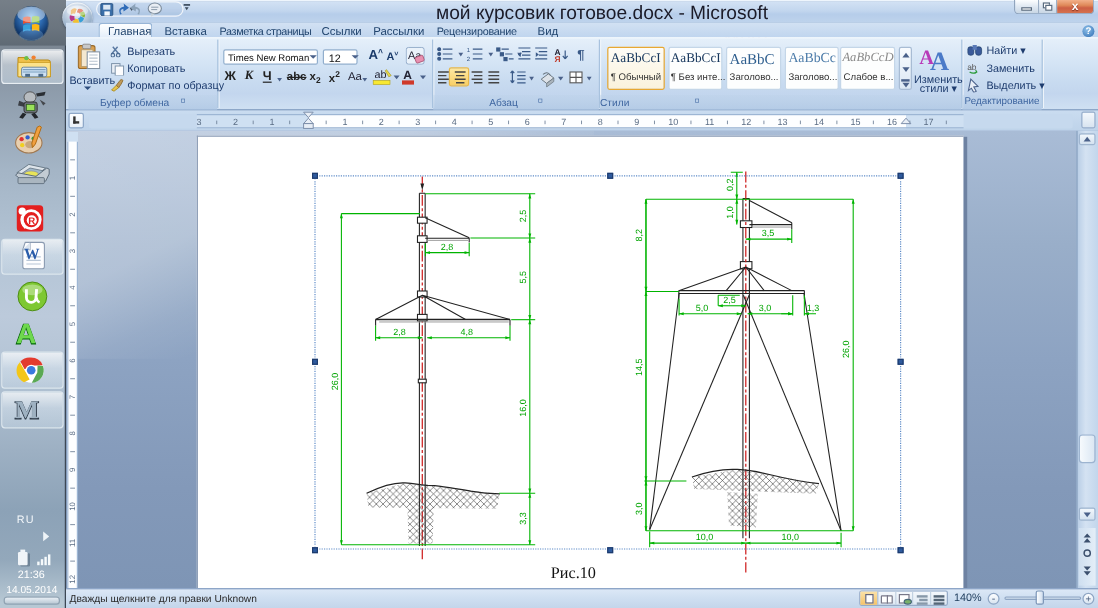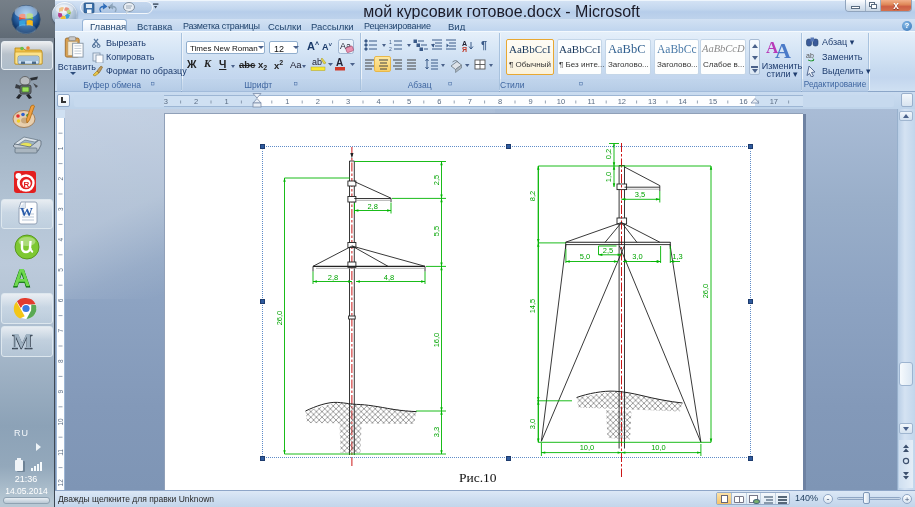--- a/index.html
+++ b/index.html
@@ -191,21 +191,20 @@
 <div class="a" id="ribbon" style="left:55px;top:31px;width:860px;height:61px;background:linear-gradient(180deg,#e6f0fa 0%,#d7e6f6 30%,#c8dbf0 62%,#c3d6ee 78%,#cfe0f2 100%);border-bottom:1px solid #8ba6c8"></div>
 <div class="a" style="left:55px;top:31px;width:860px;height:1px;background:#f4f9fe"></div>
 
 <div class="a" style="left:181px;top:33px;width:1px;height:57px;background:#a8c2de;box-shadow:1px 0 0 #eef4fa"></div>
 <div class="a" style="left:360px;top:33px;width:1px;height:57px;background:#a8c2de;box-shadow:1px 0 0 #eef4fa"></div>
 <div class="a" style="left:499px;top:33px;width:1px;height:57px;background:#a8c2de;box-shadow:1px 0 0 #eef4fa"></div>
 <div class="a" style="left:801px;top:33px;width:1px;height:57px;background:#a8c2de;box-shadow:1px 0 0 #eef4fa"></div>
 <div class="a" style="left:868px;top:33px;width:1px;height:57px;background:#a8c2de;box-shadow:1px 0 0 #eef4fa"></div>
 
 <div class="a" style="left:57px;top:79px;width:124px;height:13px;background:linear-gradient(180deg,rgba(186,208,232,.4),rgba(170,195,225,.75));color:#3f66a0;font-size:8.5px;text-align:center;line-height:12px">Буфер обмена&nbsp;&nbsp;&nbsp;&nbsp;⸋</div>
-<div class="a" style="left:182px;top:79px;width:178px;height:13px;background:linear-gradient(180deg,rgba(186,208,232,.4),rgba(170,195,225,.75));color:#3f66a0;font-size:8.5px;text-align:center;line-height:12px">Шрифт&nbsp;&nbsp;&nbsp;&nbsp;&nbsp;&nbsp;&nbsp;&nbsp;&nbsp;⸋</div>
 <div class="a" style="left:361px;top:79px;width:138px;height:13px;background:linear-gradient(180deg,rgba(186,208,232,.4),rgba(170,195,225,.75));color:#3f66a0;font-size:8.5px;text-align:center;line-height:12px">Абзац&nbsp;&nbsp;&nbsp;&nbsp;&nbsp;&nbsp;&nbsp;⸋</div>
 <div class="a" style="left:500px;top:79px;width:301px;height:13px;background:linear-gradient(180deg,rgba(186,208,232,.4),rgba(170,195,225,.75));color:#3f66a0;font-size:8.5px;line-height:12px">Стили&nbsp;&nbsp;&nbsp;&nbsp;&nbsp;&nbsp;&nbsp;&nbsp;&nbsp;&nbsp;&nbsp;&nbsp;&nbsp;&nbsp;&nbsp;&nbsp;&nbsp;&nbsp;&nbsp;&nbsp;&nbsp;&nbsp;&nbsp;⸋</div>
 <div class="a" style="left:802px;top:79px;width:66px;height:13px;background:linear-gradient(180deg,rgba(186,208,232,.4),rgba(170,195,225,.75));color:#3f66a0;font-size:8.2px;text-align:center;line-height:12px">Редактирование</div>
 
 <div class="a" style="left:60px;top:34px;width:44px;height:44px"></div>
 <svg class="a" width="26" height="24" viewBox="0 0 30 27" style="left:64px;top:36px">
  <rect x="1.5" y="2" width="16" height="22" rx="2" fill="#d9a050" stroke="#9a6a28" stroke-width="1"></rect>
  <rect x="5.5" y="0.5" width="8" height="4.5" rx="1.5" fill="#c8c8c8" stroke="#808080" stroke-width="0.8"></rect>
  <rect x="4.5" y="6" width="11" height="16" fill="#f4e8d0" stroke="#b09a70" stroke-width="0.7"></rect>
  <rect x="10" y="8" width="12" height="16" fill="#fff" stroke="#8090a0" stroke-width="1"></rect>
@@ -355,21 +354,21 @@
  <text x="0" y="17" font-size="17" font-weight="bold" fill="#b83ab8" style="font-family:'Liberation Serif',serif">A</text>
  <text x="9" y="22" font-size="22" font-weight="bold" fill="#4a7ac8" style="font-family:'Liberation Serif',serif">A</text>
 </svg>
 <div class="a" style="left:758px;top:62px;width:48px;text-align:center;font-size:9px;color:#1e3c6e;line-height:8px">Изменить<br>стили ▾</div>
 
 <svg class="a" width="13" height="10" viewBox="0 0 13 10" style="left:806px;top:37px">
       <rect x="0.5" y="2" width="5" height="7" rx="2" fill="#3a5a9a" stroke="#20406a" stroke-width="0.6"></rect>
       <rect x="7" y="2" width="5" height="7" rx="2" fill="#3a5a9a" stroke="#20406a" stroke-width="0.6"></rect>
       <rect x="4.5" y="0.5" width="3.5" height="4" fill="#5a7ab8"></rect>
     </svg>
-<div class="a" style="left:822px;top:37px;font-size:9px;color:#1e3c6e">Абзац ▾</div>
+<div class="a" style="left:822px;top:37px;font-size:9px;color:#1e3c6e">Найти ▾</div>
 <svg class="a" width="13" height="11" viewBox="0 0 13 11" style="left:806px;top:51px">
       <text x="0" y="7" font-size="7" fill="#555">ab</text>
       <path d="M2 9 q3 2 6 0 l-1-1.5 m1 1.5 l-1.5 1" stroke="#2a9a3a" fill="none" stroke-width="1"></path>
     </svg>
 <div class="a" style="left:822px;top:52px;font-size:9px;color:#1e3c6e">Заменить</div>
 <svg class="a" width="12" height="12" viewBox="0 0 12 12" style="left:806px;top:65px">
       <path d="M3 1 l6 6 -3.5 0.5 2 3.5 -2 1 -2-3.5 -2.5 2z" fill="#e8eef6" stroke="#4a618a" stroke-width="0.9"></path>
     </svg>
 <div class="a" style="left:822px;top:66px;font-size:9px;color:#1e3c6e">Выделить ▾</div>
 

